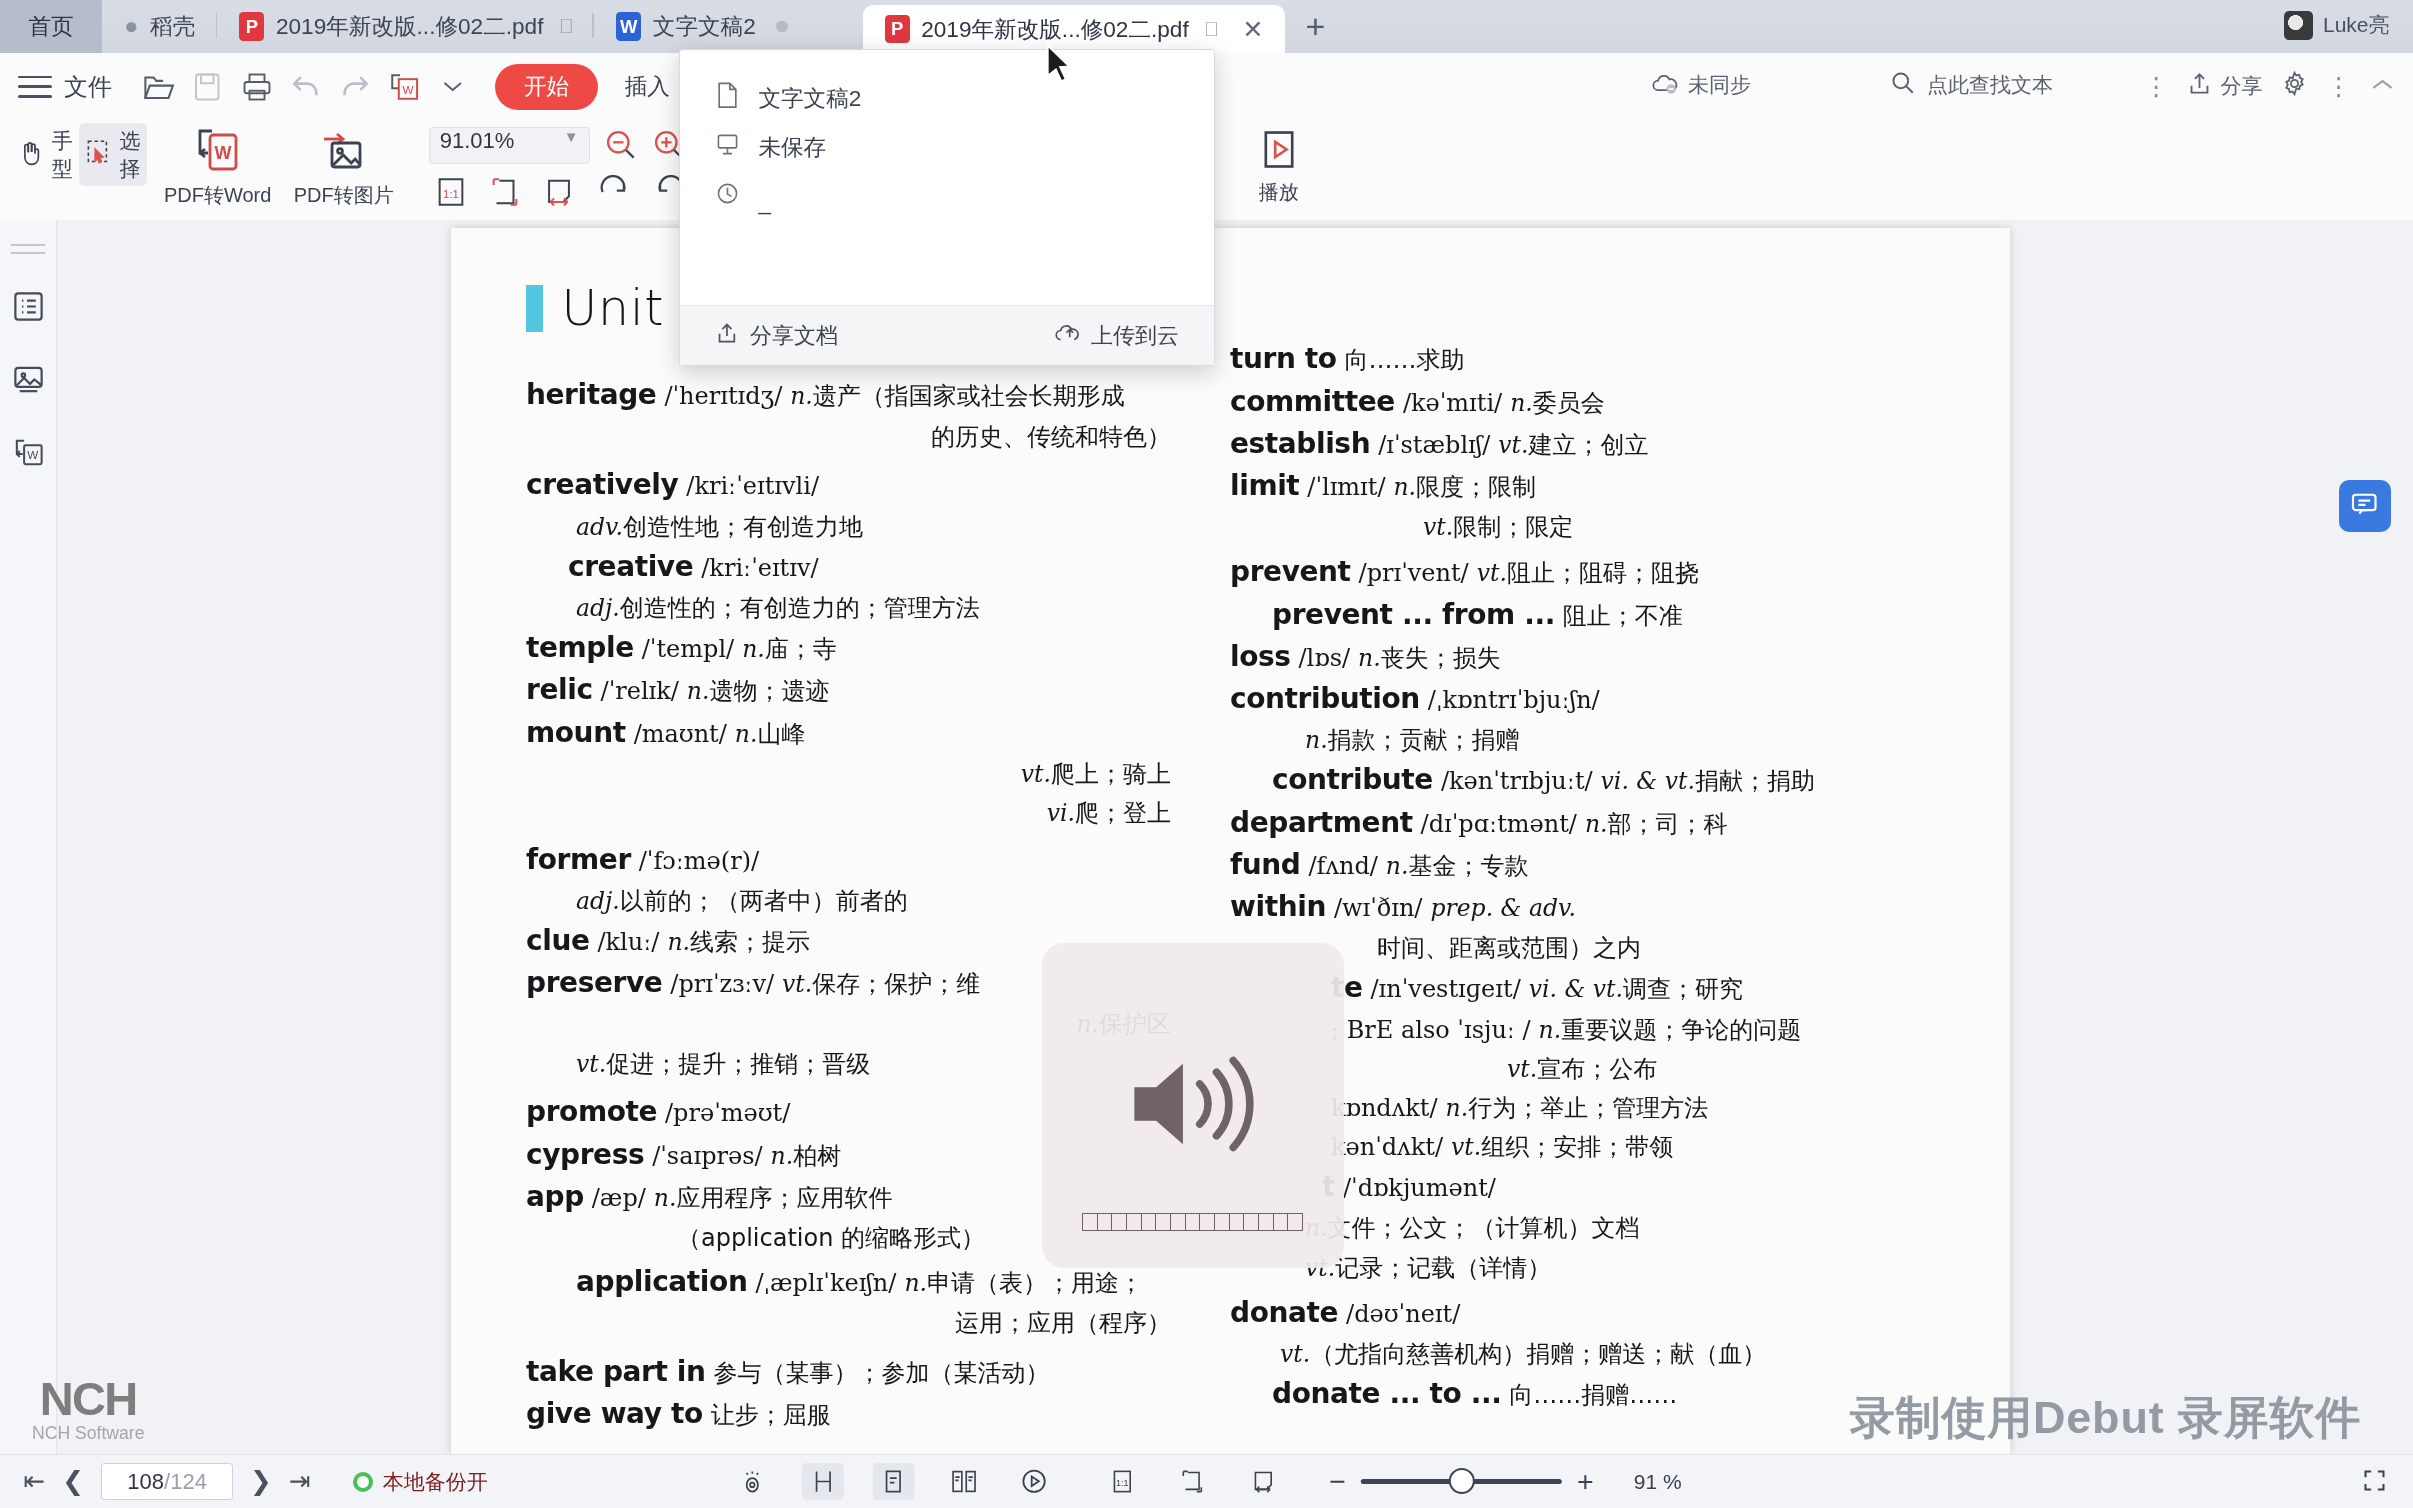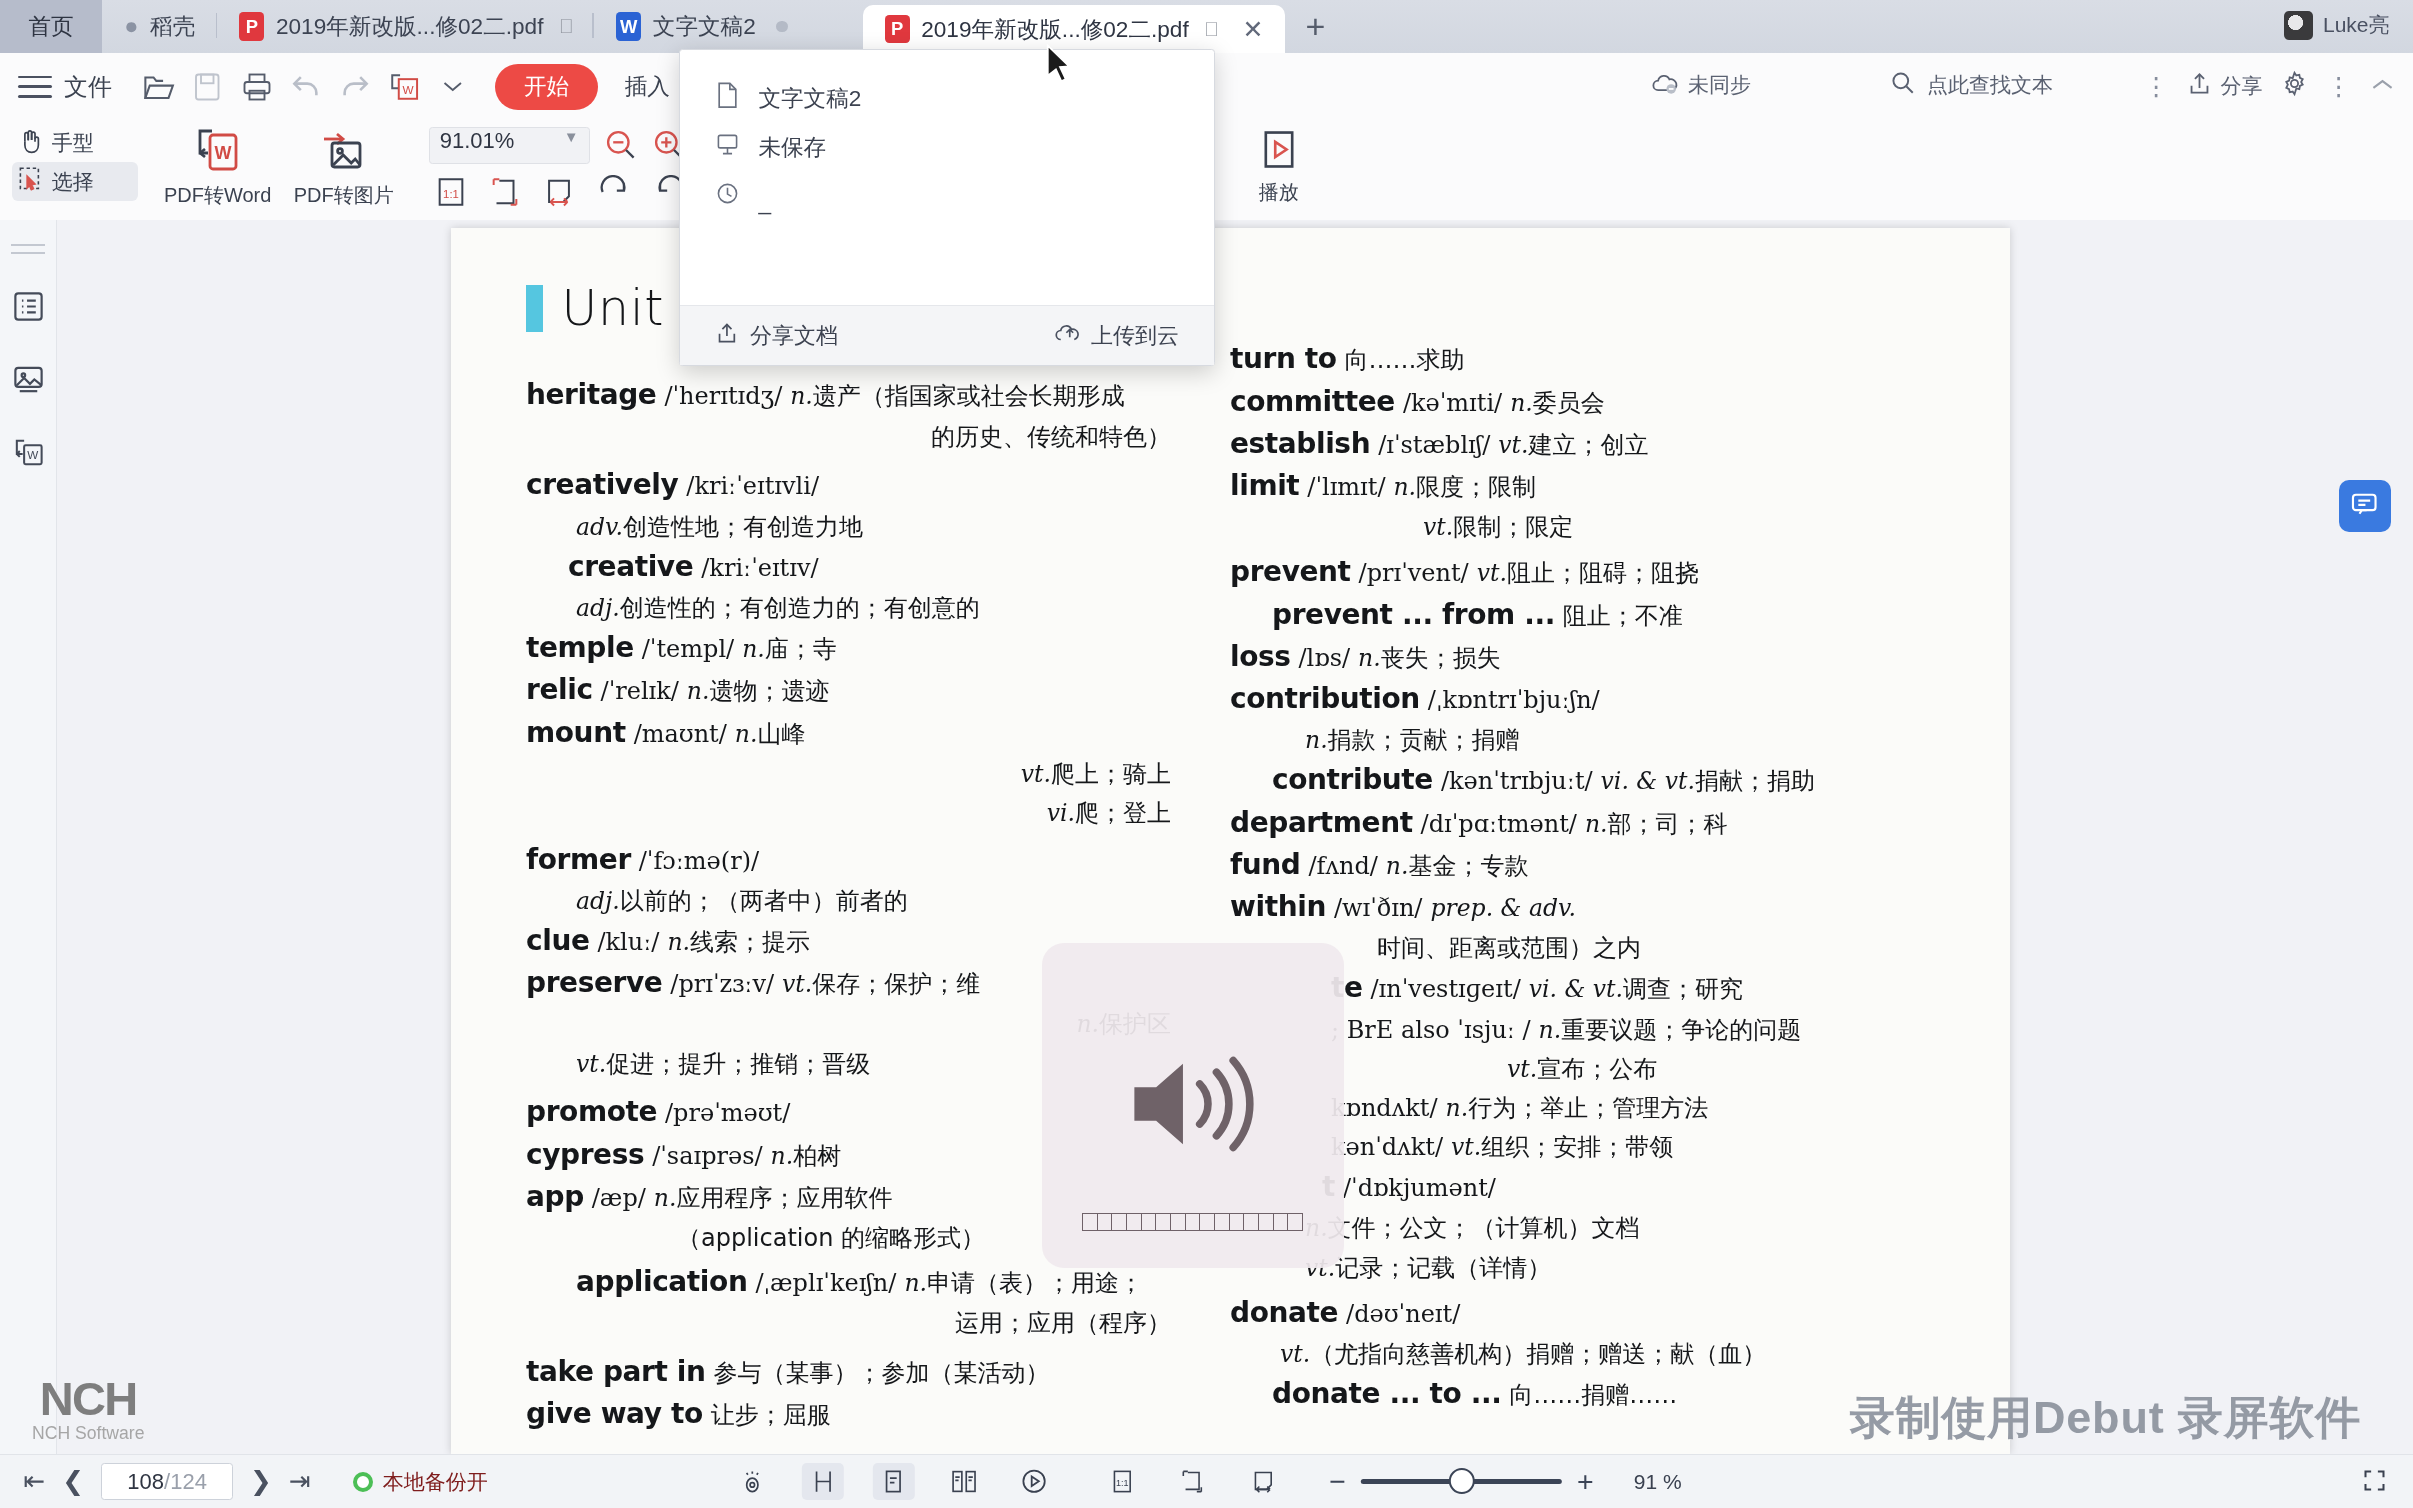--- a/index.html
+++ b/index.html
@@ -85,21 +85,21 @@
   }
   .dots-v { letter-spacing: 0; font-size: 25px; color: #868d9c; line-height: .6; }
 
   .ribbon-row2 {
     position: absolute; left: 0; top: 67px; width: 100%; height: 101px;
     display: flex; align-items: flex-start; padding-left: 11.7px;
   }
   .tool-col { display: flex; flex-direction: column; align-items: center;
               width: 126px; padding-top: 5px; }
   .tool-col .lbl { font-size: 20px; color: #3b4250; margin-top: 1.7px; }
-  .tool-stack { display: flex; flex-direction: column; width: 126px; padding-top: 3.4px; }
+  .tool-stack { display: flex; flex-direction: row; width: 126px; padding-top: 3.4px; }
   .tool-mini { display: flex; align-items: center; gap: 8.4px; font-size: 21px;
                color: #3b4250; padding: 3.4px 6.7px; border-radius: 5.9px; }
   .tool-mini.sel { background: #e8eaef; }
   .zoom-wrap { display: flex; flex-direction: column; margin-left: 22px; padding-top: 6.7px; }
   .zoom-top { display: flex; align-items: center; gap: 13.4px; }
   .zoom-field {
     width: 161px; height: 37px; background: #f1f2f5; border: 0.8px solid #dfe1e6;
     border-radius: 3.4px; display: flex; justify-content: space-between;
     padding: 0 10px; font-size: 22px; color: #2f3542;
   }
@@ -604,21 +604,21 @@
             <span class="ipa">/kriːˈeɪtɪvli/</span>
           </div>
           <div class="ent ind1">
             <span class="pos">adv.</span><span class="cn">创造性地；有创造力地</span>
           </div>
           <div class="ent" style="padding-left:42px">
             <span class="hw">creative</span>
             <span class="ipa">/kriːˈeɪtɪv/</span>
           </div>
           <div class="ent ind1">
-            <span class="pos">adj.</span><span class="cn">创造性的；有创造力的；有创意的</span>
+            <span class="pos">adj.</span><span class="cn">创造性的；有创造力的；管理方法</span>
           </div>
 
           <div class="ent">
             <span class="hw">temple</span>
             <span class="ipa">/ˈtempl/</span>
             <span class="pos">n.</span><span class="cn">庙；寺</span>
           </div>
           <div class="ent">
             <span class="hw">relic</span>
             <span class="ipa">/ˈrelɪk/</span>

